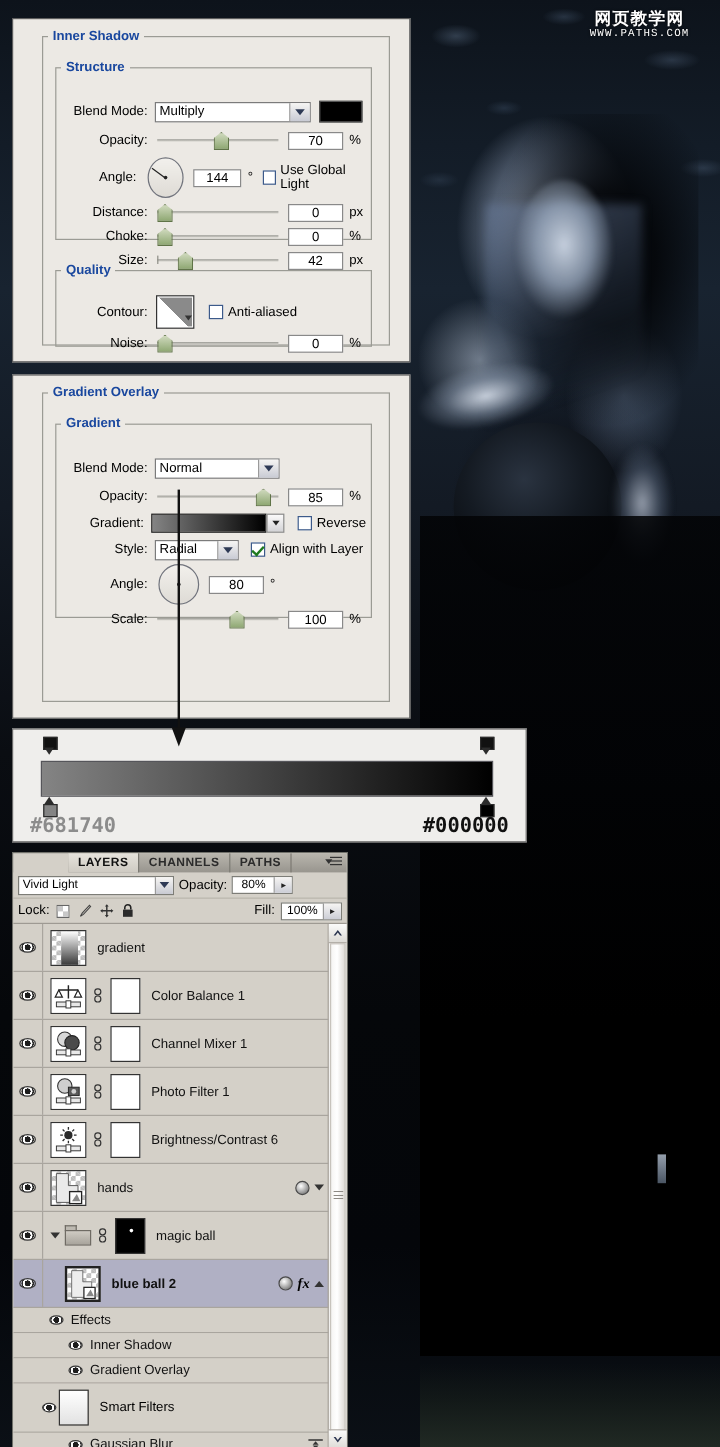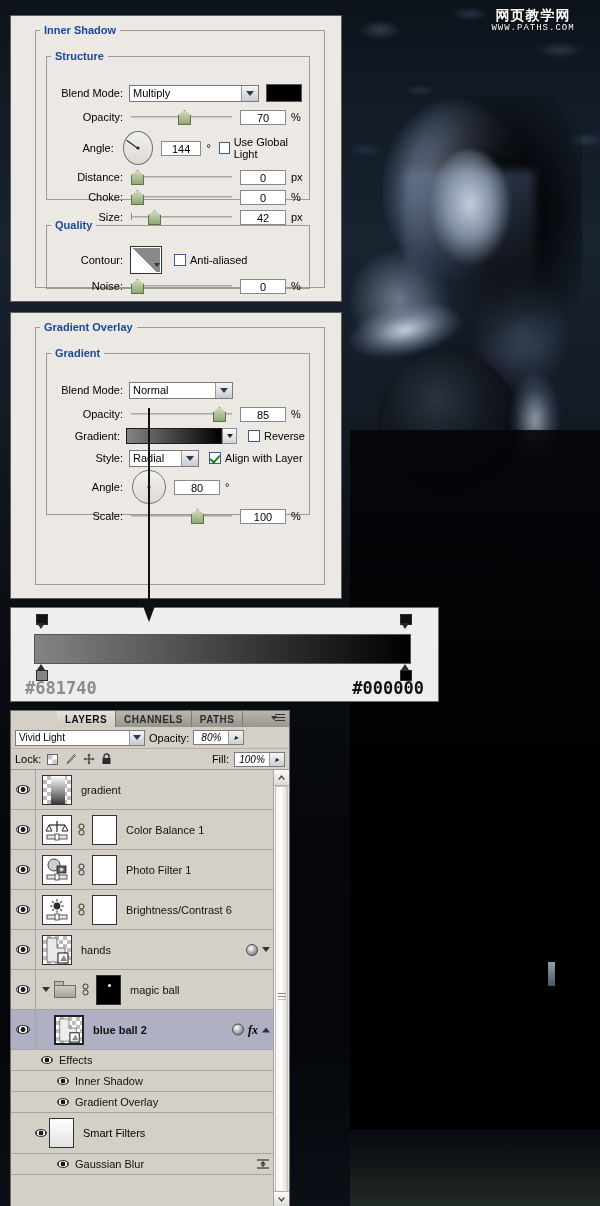--- a/index.html
+++ b/index.html
@@ -150,21 +150,21 @@
   #blendRow{height:21px;display:flex;align-items:center;padding:0 4px;gap:4px;
     background:#d4d0c8;border-bottom:1px solid #b5b1a9;}
   #blendRow .bcombo{width:130px;height:16px;border:1px solid #7d7d77;background:#fff;
     display:flex;align-items:center;box-sizing:border-box;}
   #blendRow .bcombo span{flex:1;padding-left:3px;font-size:10px;}
   #blendRow .bcombo .carrow{width:14px;height:14px;background:linear-gradient(180deg,#f7f6f4,#c8cad2);
     border-left:1px solid #9a9a9a;display:flex;align-items:center;justify-content:center;}
   #blendRow .bcombo .carrow::after{content:"";border-left:4px solid transparent;
     border-right:4px solid transparent;border-top:5px solid #2e3a55;}
   .opacBox{height:15px;border:1px solid #7d7d77;background:#fff;display:flex;align-items:center;
-    box-sizing:border-box;font-style:italic;}
+    box-sizing:border-box;}
   .opacBox .ov{width:34px;text-align:center;font-size:10px;}
   .opacBox .ob{width:14px;height:13px;background:linear-gradient(180deg,#f6f5f3,#ccced6);
     border-left:1px solid #9a9a9a;display:flex;align-items:center;justify-content:center;
     font-size:8px;color:#222;}
 
   #lockRow{height:20px;display:flex;align-items:center;padding:0 4px;gap:5px;
     background:#d4d0c8;border-bottom:1px solid #9e9a93;}
   .lockicon{width:13px;height:13px;display:flex;align-items:center;justify-content:center;}
 
   #layerList{flex:1;position:relative;overflow:hidden;background:#d4d0c8;}
@@ -530,20 +530,42 @@
         <div class="linkico">
           <svg width="9" height="13" viewBox="0 0 9 13">
               <rect x="2" y="1" width="5" height="5" rx="2.3" fill="none" stroke="#333" stroke-width="1"></rect>
               <rect x="2" y="7" width="5" height="5" rx="2.3" fill="none" stroke="#333" stroke-width="1"></rect>
             </svg>
         </div>
         <div class="mask"></div>
         <div class="lname">Color Balance 1</div>
       </div>
 
+      <div class="lrow">
+        <div class="eye">
+          <div class="eyeglyph"></div>
+        </div>
+        <div class="thumb">
+          <svg width="28" height="28" viewBox="0 0 28 28">
+            <rect width="28" height="28" fill="#fff"></rect>
+            <circle cx="11" cy="10" r="6" fill="#d9d9d9" stroke="#333" stroke-width="0.9"></circle>
+            <circle cx="17" cy="13" r="6" fill="#4a4a4a" stroke="#222" stroke-width="0.9"></circle>
+            <rect x="4" y="19" width="20" height="4" fill="#e8e8e8" stroke="#333" stroke-width="0.8"></rect>
+            <rect x="12" y="18" width="4" height="6" fill="#fff" stroke="#333" stroke-width="0.8"></rect>
+          </svg>
+        </div>
+        <div class="linkico">
+          <svg width="9" height="13" viewBox="0 0 9 13">
+              <rect x="2" y="1" width="5" height="5" rx="2.3" fill="none" stroke="#333" stroke-width="1"></rect>
+              <rect x="2" y="7" width="5" height="5" rx="2.3" fill="none" stroke="#333" stroke-width="1"></rect>
+            </svg>
+        </div>
+        <div class="mask"></div>
+        <div class="lname">Channel Mixer 1</div>
+      </div>
 
       <div class="lrow">
         <div class="eye">
           <div class="eyeglyph"></div>
         </div>
         <div class="thumb">
           <svg width="28" height="28" viewBox="0 0 28 28">
             <rect width="28" height="28" fill="#fff"></rect>
             <circle cx="11" cy="9" r="6" fill="#cfcfcf" stroke="#333" stroke-width="0.9"></circle>
             <rect x="14" y="10" width="9" height="7" fill="#5a5a5a" stroke="#222" stroke-width="0.8"></rect>

